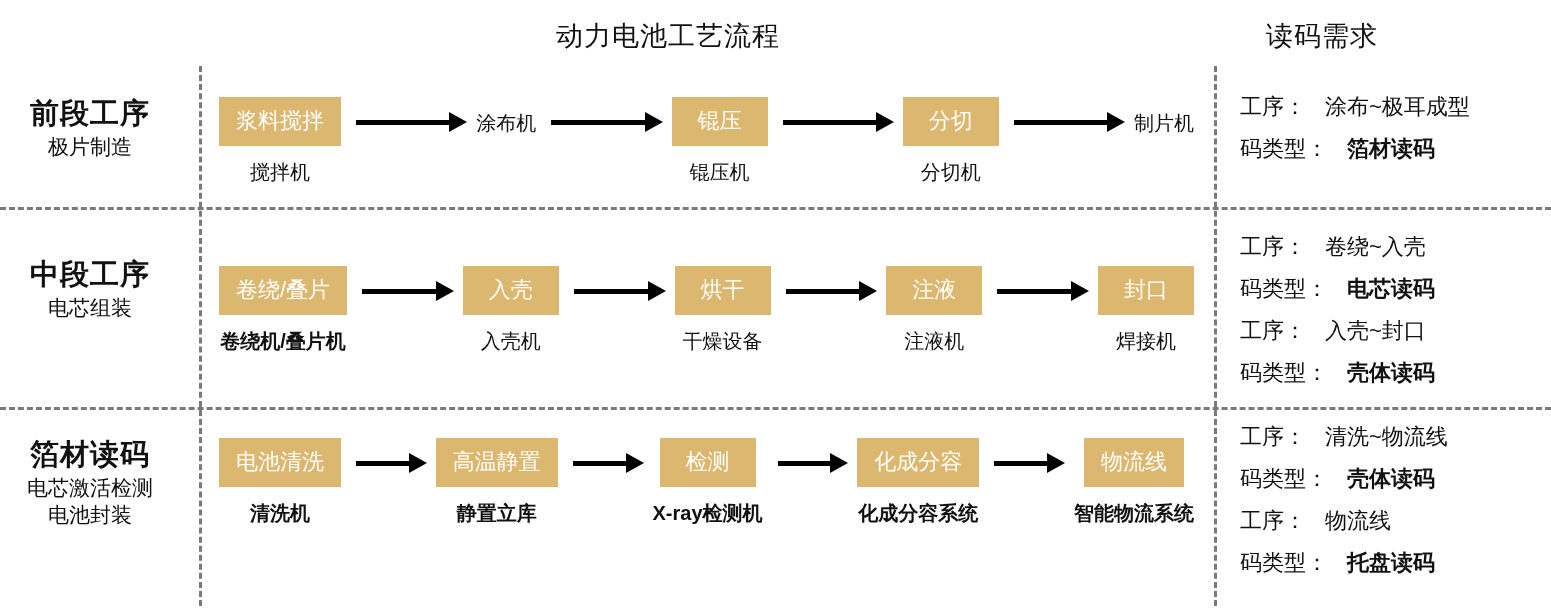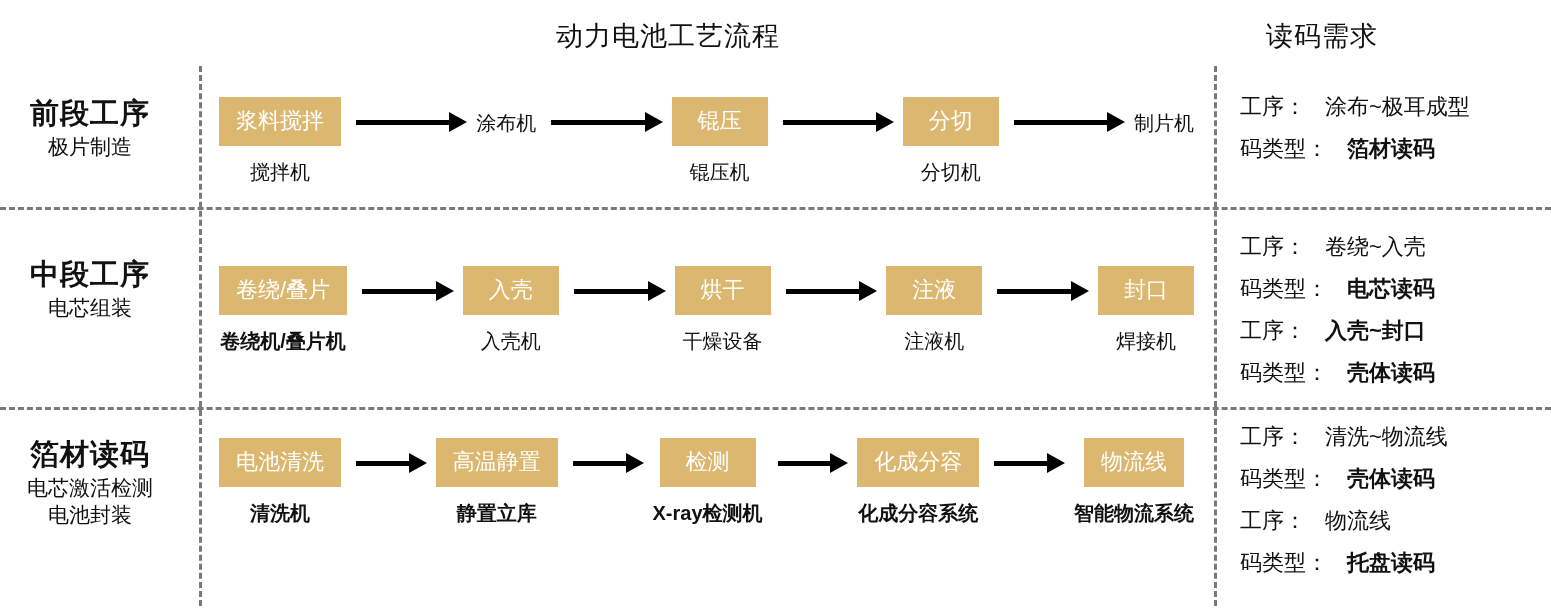--- a/index.html
+++ b/index.html
@@ -194,21 +194,21 @@
         </div>
         <div class="arrow"></div>
         <div class="node">
           <div class="node-box">封口</div>
           <div class="node-cap">焊接机</div>
         </div>
       </div>
     <div class="reqs">
         <div class="req-line"><span>工序：</span><span class="val light" style="font-weight: normal;">卷绕~入壳</span></div>
         <div class="req-line"><span>码类型：</span><span class="val">电芯读码</span></div>
-        <div class="req-line"><span>工序：</span><span class="val light" style="font-weight: bold;">入壳~封口</span></div>
+        <div class="req-line"><span>工序：</span><span class="val light" style="font-weight: normal;">入壳~封口</span></div>
         <div class="req-line"><span>码类型：</span><span class="val">壳体读码</span></div>
       </div>
   </div>
 
   <div class="row" id="row-2">
     <div class="stage-label">
       <div class="stage-name">箔材读码</div>
       <div class="stage-sub">
           <div>电芯激活检测</div>
           <div>电池封装</div>

